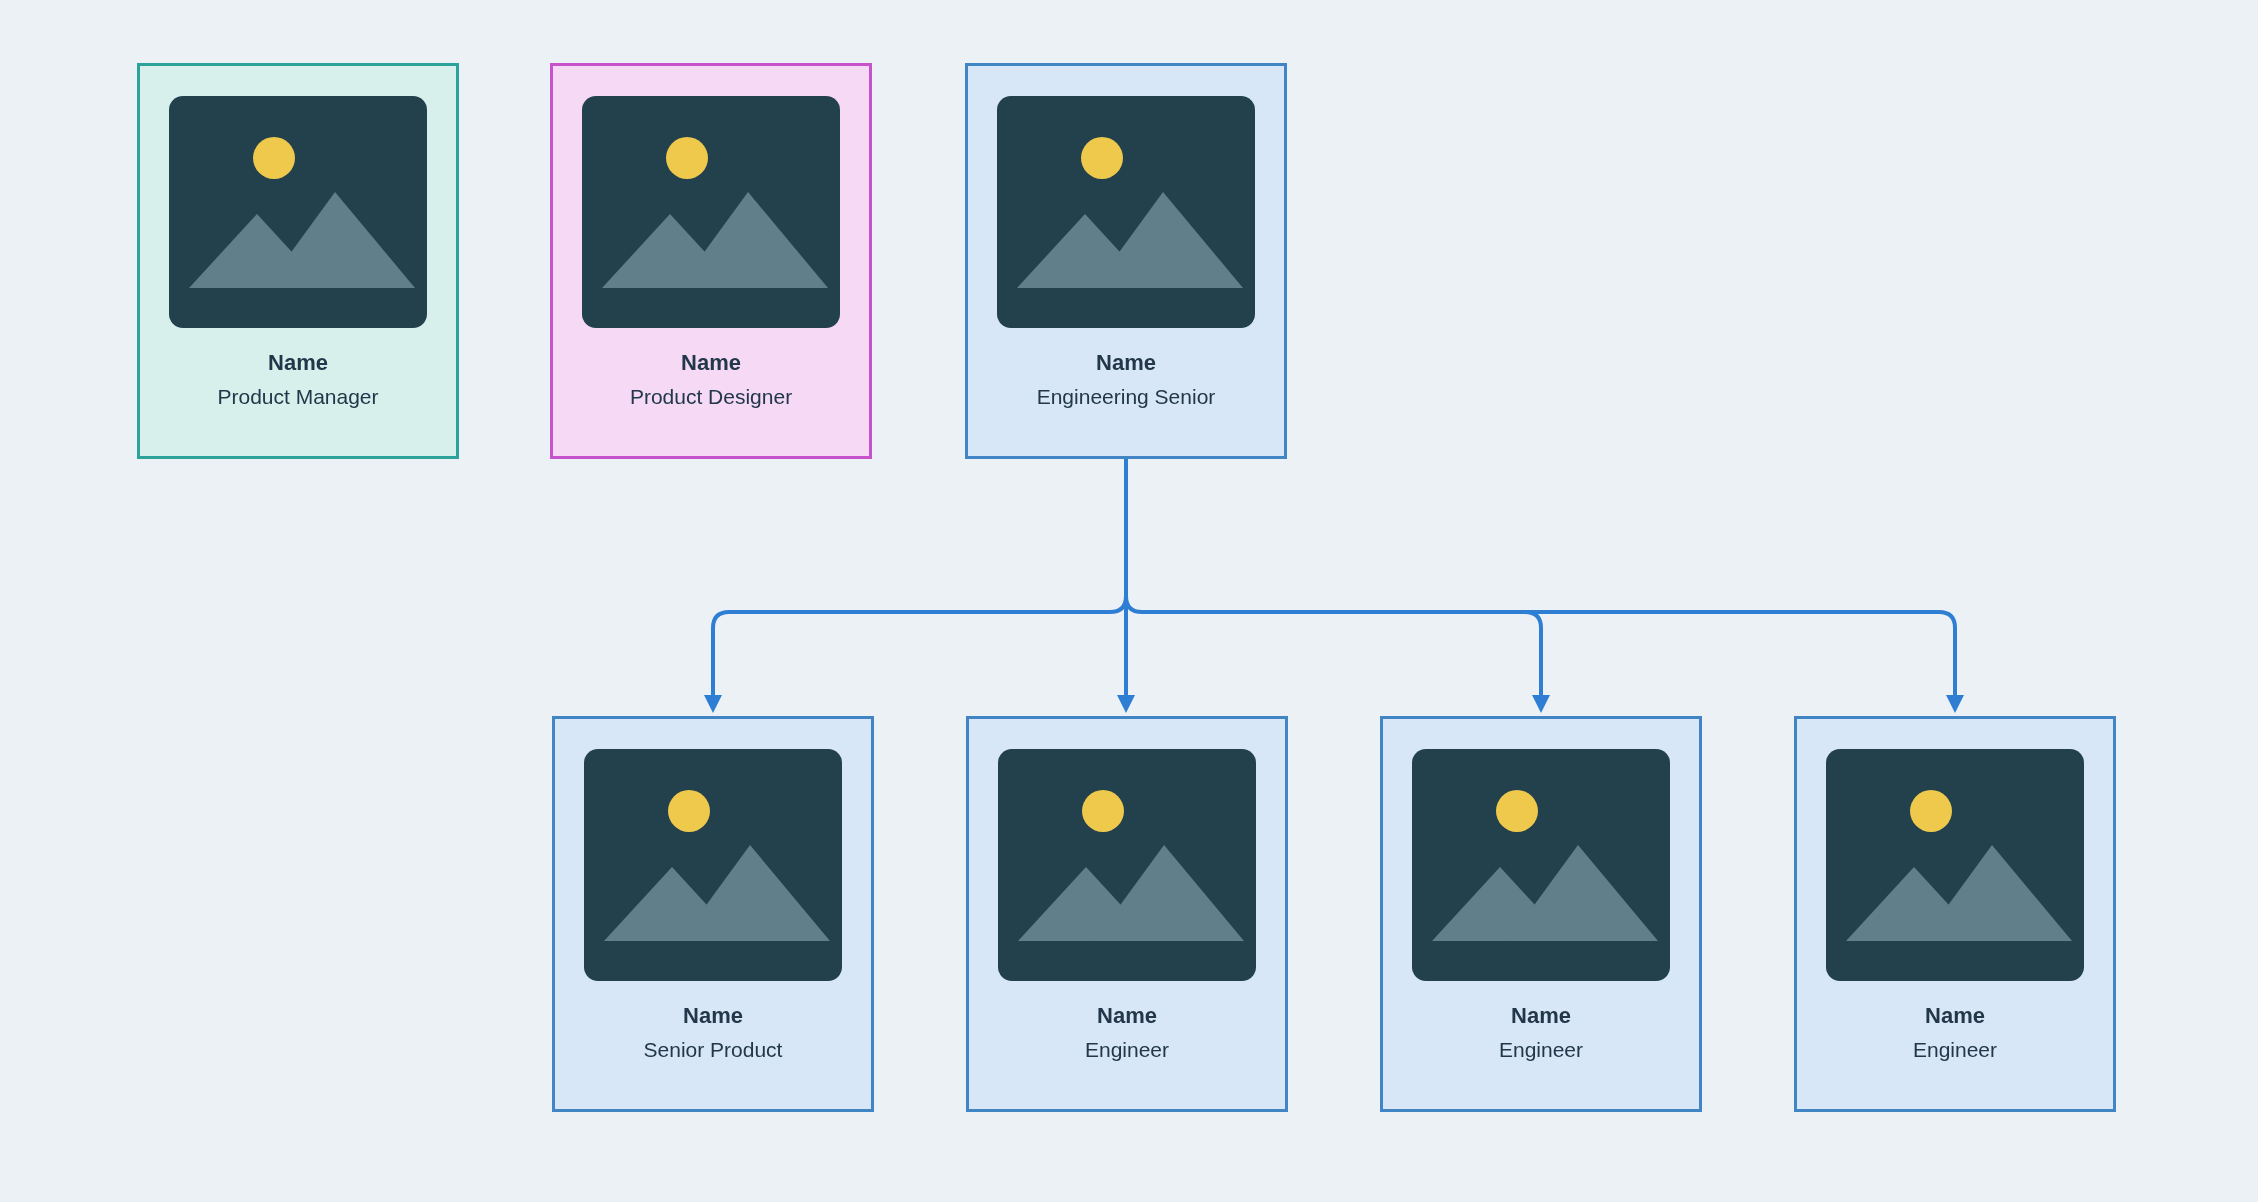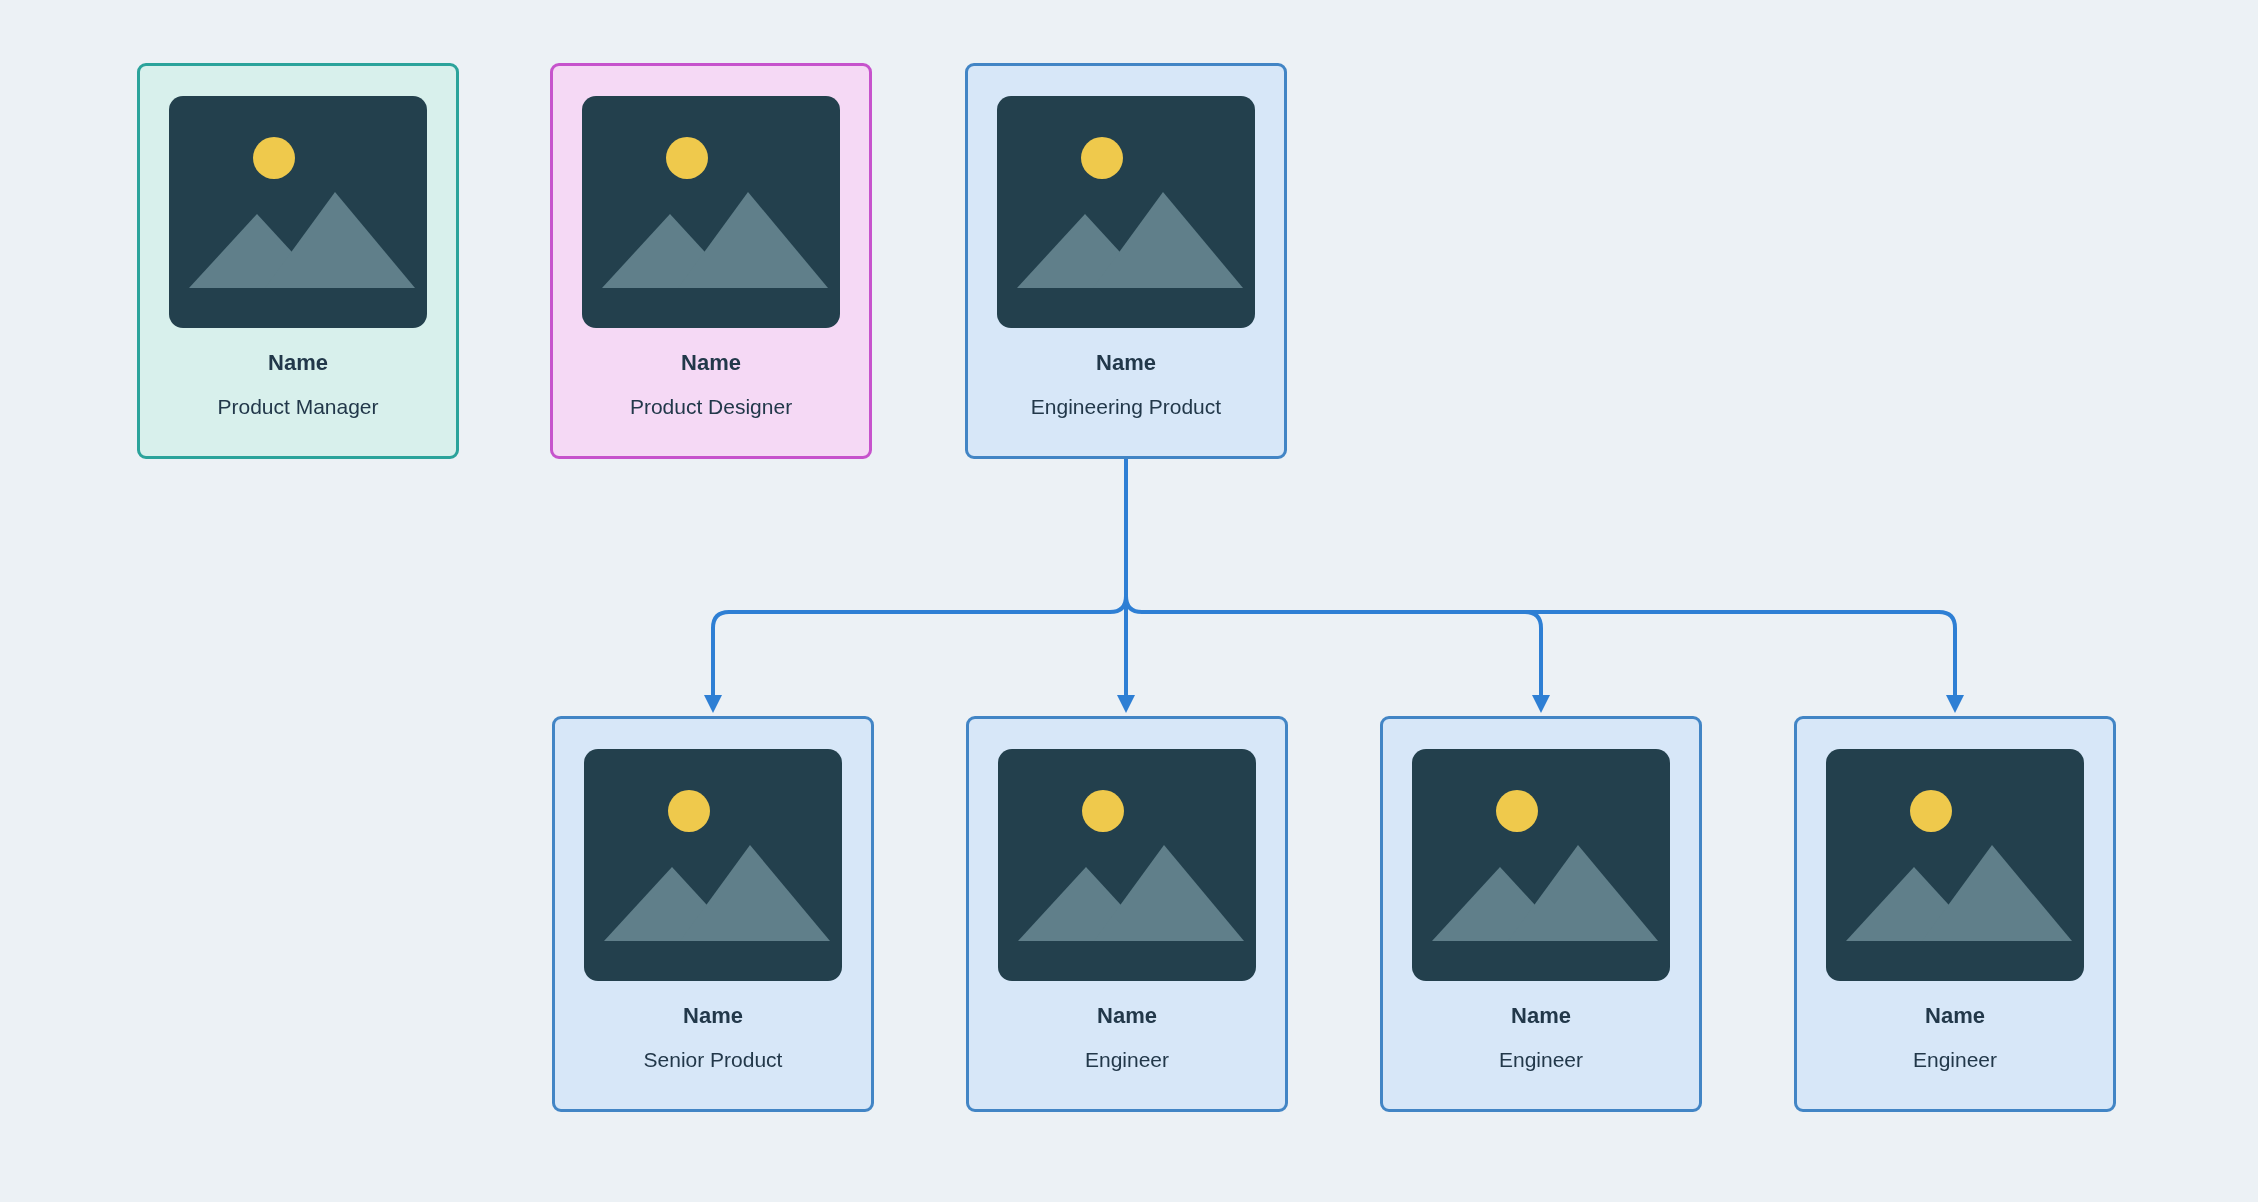--- a/index.html
+++ b/index.html
@@ -13,41 +13,41 @@
     height: 1202px;
     background: var(--canvas-bg, #ecf1f5);
     overflow: hidden;
   }
   .card {
     position: absolute;
     width: 322px;
     height: 396px;
     box-sizing: border-box;
     border: 3px solid #999;
-    border-radius: 9px;
+    border-radius: 0;
     text-align: center;
   }
   .photo {
     width: 258px;
     height: 232px;
     margin: 30px auto 0 auto;
     border-radius: 14px;
     background: var(--ph-bg, #23404d);
     overflow: hidden;
   }
   .photo svg { display: block; width: 100%; height: 100%; }
   .name {
     margin-top: 22px;
     font-size: 22px;
     font-weight: 700;
     color: var(--text-color, #22384a);
     line-height: 1.2;
   }
   .role {
-    margin-top: 18px;
+    margin-top: 8px;
     font-size: 21px;
     font-weight: 400;
     color: var(--text-color, #22384a);
     line-height: 1.2;
   }
   .connector-layer {
     position: absolute;
     left: 0; top: 0;
     width: 2258px; height: 1202px;
     pointer-events: none;
@@ -107,21 +107,21 @@
 
   <div class="card" style="left: 965px; top: 63px; border-color: rgb(66, 133, 197); background-color: rgb(215, 231, 248);">
     <div class="photo">
       <svg viewBox="0 0 258 232">
         <circle cx="105" cy="62" r="21" style="fill:var(--ph-sun,#efc94c)"></circle>
         <polygon points="20,192 88,118 156,192" style="fill:var(--ph-mountain,#607f8a)"></polygon>
         <polygon points="96,192 166,96 246,192" style="fill:var(--ph-mountain,#607f8a)"></polygon>
       </svg>
     </div>
     <div class="name">Name</div>
-    <div class="role">Engineering Product</div>
+    <div class="role">Engineering Senior</div>
   </div>
 
   <div class="card" style="left: 552px; top: 716px; border-color: rgb(66, 133, 197); background-color: rgb(215, 231, 248);">
     <div class="photo">
       <svg viewBox="0 0 258 232">
         <circle cx="105" cy="62" r="21" style="fill:var(--ph-sun,#efc94c)"></circle>
         <polygon points="20,192 88,118 156,192" style="fill:var(--ph-mountain,#607f8a)"></polygon>
         <polygon points="96,192 166,96 246,192" style="fill:var(--ph-mountain,#607f8a)"></polygon>
       </svg>
     </div>

